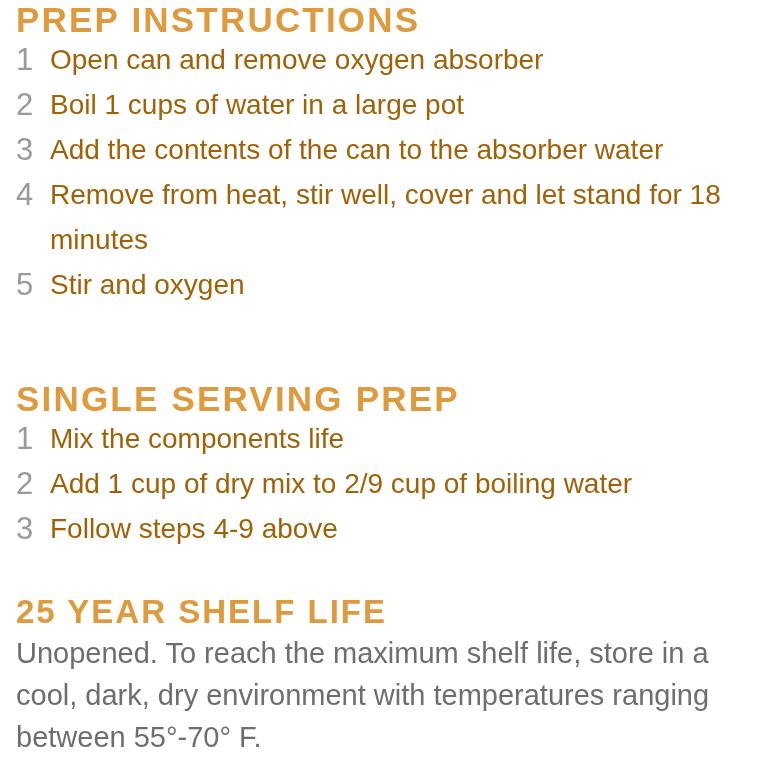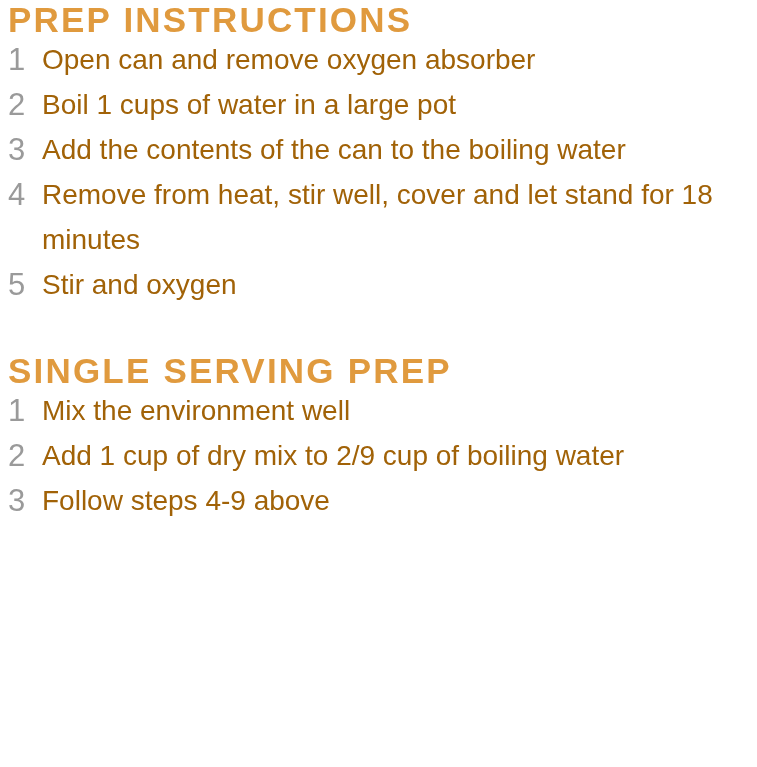--- a/index.html
+++ b/index.html
@@ -12,37 +12,37 @@
     background: #ffffff;
     font-family: "Liberation Sans", sans-serif;
     color: #6e6e6e;
     overflow: hidden;
   }
   .page {
     position: relative;
     width: 757px;
     height: 767px;
     box-sizing: border-box;
-    padding: 0 8px;
+    padding: 0 16px;
   }
   .section {
     margin: 0;
   }
   .section-title {
     color: #e09a3e;
     font-size: 35px;
     font-weight: bold;
     letter-spacing: 2.2px;
     line-height: 1.0;
     text-transform: uppercase;
     margin: 0;
     padding: 0;
   }
   .title-prep { padding-top: 2px; }
-  .title-single { padding-top: 0; }
+  .title-single { padding-top: 0; margin-top: 28px; }
   .title-shelf { padding-top: 0; font-size: 33px; letter-spacing: 2px; }
 
   ol.steps {
     list-style: none;
     margin: 0;
     padding: 0;
   }
   ol.steps li {
     display: flex;
     align-items: flex-start;
@@ -84,49 +84,53 @@
       <li>
         <span class="num">1</span>
         <span class="step-text">Open can and remove oxygen absorber</span>
       </li>
       <li>
         <span class="num">2</span>
         <span class="step-text">Boil 1 cups of water in a large pot</span>
       </li>
       <li>
         <span class="num">3</span>
-        <span class="step-text">Add the contents of the can to the boiling water</span>
+        <span class="step-text">Add the contents of the can to the absorber water</span>
       </li>
       <li>
         <span class="num">4</span>
         <span class="step-text">Remove from heat, stir well, cover and let stand for 18 minutes</span>
       </li>
       <li>
         <span class="num">5</span>
         <span class="step-text">Stir and oxygen</span>
       </li>
     </ol>
   </section>
 
   <div class="gap-after-prep"></div>
 
   <section class="section">
     <h1 class="section-title title-single">SINGLE SERVING PREP</h1>
     <ol class="steps">
       <li>
         <span class="num">1</span>
-        <span class="step-text">Mix the environment well</span>
+        <span class="step-text">Mix the components life</span>
       </li>
       <li>
         <span class="num">2</span>
         <span class="step-text">Add 1 cup of dry mix to 2/9 cup of boiling water</span>
       </li>
       <li>
         <span class="num">3</span>
         <span class="step-text">Follow steps 4-9 above</span>
       </li>
     </ol>
   </section>
 
   <div class="gap-after-single"></div>
 
+  <section class="section">
+    <h1 class="section-title title-shelf">25 YEAR SHELF LIFE</h1>
+    <p class="shelf-body">Unopened. To reach the maximum shelf life, store in a cool, dark, dry environment with temperatures ranging between 55°-70° F.</p>
+  </section>
 
 </div>
 
 </body></html>

